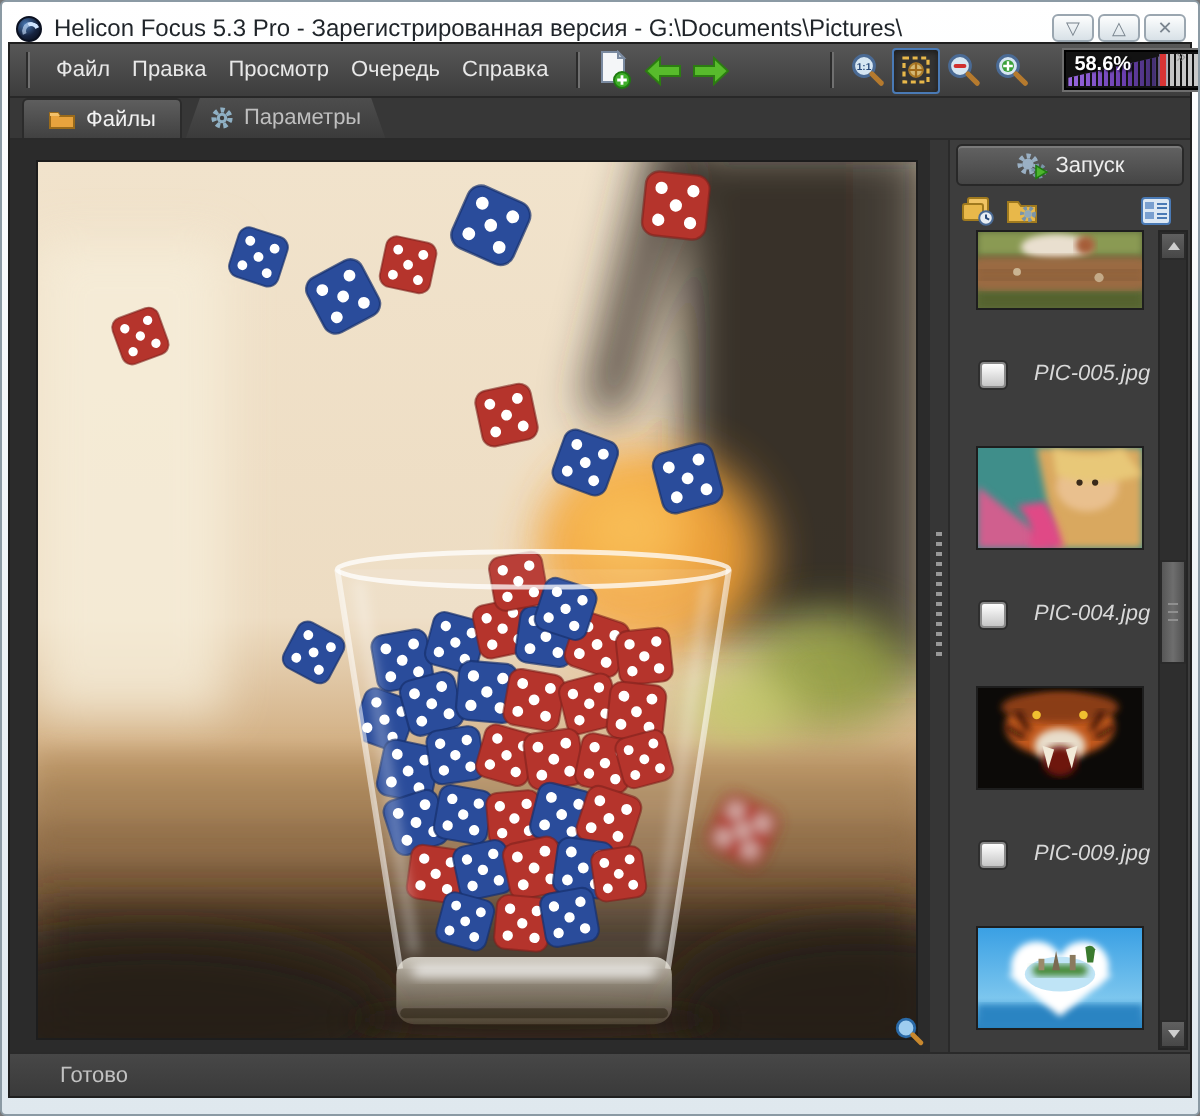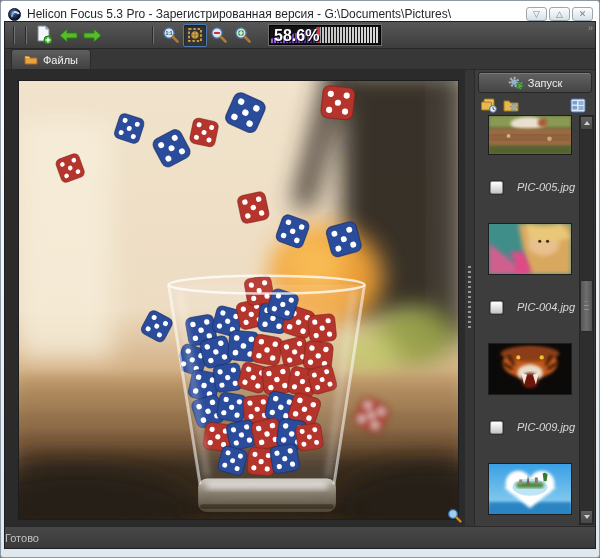--- a/index.html
+++ b/index.html
@@ -23,21 +23,21 @@
   .tsep{width:0;height:18px;border-left:1px solid #2c2c2c;border-right:1px solid #707070;margin:0 5px;flex:none;}
   .menu{display:flex;gap:11px;font-size:11px;color:#e8e8e8;margin:0 9px 0 8px;white-space:nowrap;}
   .menu span{cursor:default;}
   .tool-btn{width:24px;height:23px;display:flex;align-items:center;justify-content:center;border-radius:2px;flex:none;}
   .tool-btn.pressed{background:#343434;border:1px solid #4a7ab5;box-shadow:inset 0 1px 3px #1a1a1a;}
   .meter{width:112px;height:20px;background:#121212;border:1px solid #000;outline:1px solid #6e6e6e;position:relative;margin-left:14px;overflow:hidden;flex:none;}
   .meter-bars{position:absolute;inset:1px;background:linear-gradient(90deg,#9a68e2 0%,#6a3fae 26%,#443073 40%,#c4c4c4 47%,#dadada 100%);
     clip-path:polygon(0 100%,0 74%,42% 8%,42% 0,100% 0,100% 100%);}
   .meter-bars::after{content:"";position:absolute;inset:0;background:repeating-linear-gradient(90deg,transparent 0 2px,#121212 2px 3px);}
   .meter-red{position:absolute;left:43%;top:1px;bottom:1px;width:3px;background:#d83434;z-index:2;}
-  .meter-label{position:absolute;top:1px;left:4px;font-size:16px;font-weight:bold;color:#fff;z-index:3;text-shadow:1px 1px 1px #000;}
+  .meter-label{position:absolute;top:1px;left:4px;font-size:10px;font-weight:bold;color:#fff;z-index:3;text-shadow:1px 1px 1px #000;}
   .overflow-chevron{position:absolute;right:2px;top:1px;font-size:9px;color:#9a9a9a;}
   
   .tabbar{height:21px;background:#373737;display:flex;align-items:flex-end;padding-left:6px;border-bottom:1px solid #2a2a2a;}
   .tab{height:20px;display:flex;align-items:center;gap:5px;font-size:11px;padding:0 12px;cursor:default;white-space:nowrap;}
   .tab.active{background:linear-gradient(#5e5e5e,#414141);color:#f2f2f2;border:1px solid #2b2b2b;border-bottom:none;border-radius:3px 3px 0 0;}
   .tab.inactive{background:linear-gradient(#4d4d4d,#3b3b3b);color:#bfbfbf;clip-path:polygon(7px 0,calc(100% - 7px) 0,100% 100%,0 100%);margin-left:2px;}
   
   .content{position:absolute;top:48px;left:0;right:0;bottom:22px;display:flex;}
   .image-area{flex:1;background:#2b2b2b;position:relative;min-width:0;}
   .photo{position:absolute;left:13px;top:10px;right:6px;bottom:6px;border:1px solid #1d1d1d;overflow:hidden;background:#000;}
@@ -65,21 +65,21 @@
   .sb-btn{height:14px;background:linear-gradient(#606060,#474747);border:1px solid #2a2a2a;display:flex;align-items:center;justify-content:center;flex:none;cursor:default;}
   .tri-up{width:0;height:0;border-left:3px solid transparent;border-right:3px solid transparent;border-bottom:4px solid #cfcfcf;}
   .tri-down{width:0;height:0;border-left:3px solid transparent;border-right:3px solid transparent;border-top:4px solid #cfcfcf;}
   .sb-track{flex:1;position:relative;}
   .sb-thumb{position:absolute;top:150px;left:0;right:0;height:52px;background:linear-gradient(90deg,#575757,#6e6e6e,#525252);
     border:1px solid #2a2a2a;border-radius:1px;cursor:default;}
   .sb-thumb::after{content:"";position:absolute;left:3px;right:3px;top:50%;height:9px;transform:translateY(-50%);
     background:repeating-linear-gradient(#8f8f8f 0 1px,transparent 1px 4px);}
   
   .statusbar{position:absolute;left:0;right:0;bottom:0;height:22px;background:linear-gradient(#474747,#3a3a3a);
-    border-top:1px solid #2a2a2a;display:flex;align-items:center;padding-left:0;}
+    border-top:1px solid #2a2a2a;display:flex;align-items:center;padding-left:25px;}
   .status-text{font-size:11px;color:#c2c2c2;}
 </style>
 </head>
 <body>
 
 <div class="window">
 
   <div class="titlebar">
     <span class="app-icon"></span>
     <span class="title-text">Helicon Focus 5.3 Pro - Зарегистрированная версия - G:\Documents\Pictures\</span>
@@ -87,20 +87,27 @@
       <span class="win-btn">▽</span>
       <span class="win-btn">△</span>
       <span class="win-btn">✕</span>
     </span>
   </div>
 
   <div class="app">
 
     <div class="toolbar">
       <span class="tsep"></span>
+      <span class="menu">
+        <span>Файл</span>
+        <span>Правка</span>
+        <span>Просмотр</span>
+        <span>Очередь</span>
+        <span>Справка</span>
+      </span>
       <span class="tsep"></span>
 
       <span class="tool-btn">
         <svg width="18" height="20" viewBox="0 0 18 20">
           <path d="M3,1 L11,1 L14,4 L14,16 L3,16 Z" fill="#f4f6f8" stroke="#7a8aa0"></path>
           <path d="M11,1 L11,4 L14,4 Z" fill="#c8d2dc" stroke="#7a8aa0"></path>
           <circle cx="13" cy="15" r="4" fill="#3fae2a" stroke="#1e7a10"></circle>
           <path d="M13,12.6 L13,17.4 M10.6,15 L15.4,15" stroke="#fff" stroke-width="1.4"></path>
         </svg>
       </span>
@@ -156,20 +163,28 @@
       <span class="overflow-chevron">»</span>
     </div>
 
     <div class="tabbar">
       <span class="tab active">
         <svg width="14" height="11" viewBox="0 0 14 11">
           <path d="M1,2.5 L5,2.5 L6,4 L13,4 L13,10 L1,10 Z" fill="#e8a33d" stroke="#9a6a1a"></path>
           <path d="M1,2.5 L5,2.5 L6,4 L1,4 Z" fill="#f2c06a"></path>
         </svg>
         <span>Файлы</span>
+      </span>
+      <span class="tab inactive">
+        <svg width="12" height="12" viewBox="0 0 12 12">
+          <circle cx="6" cy="6" r="4" fill="none" stroke="#8fb0c4" stroke-width="2.6" stroke-dasharray="2 1.6"></circle>
+          <circle cx="6" cy="6" r="2.6" fill="#8fb0c4"></circle>
+          <circle cx="6" cy="6" r="1.1" fill="#3b3b3b"></circle>
+        </svg>
+        <span>Параметры</span>
       </span>
     </div>
 
     <div class="content">
 
       <div class="image-area">
         <div class="photo">
           <svg viewBox="0 0 446 443" preserveAspectRatio="none">
             <defs>
               <filter id="b3" x="-60%" y="-60%" width="220%" height="220%">

